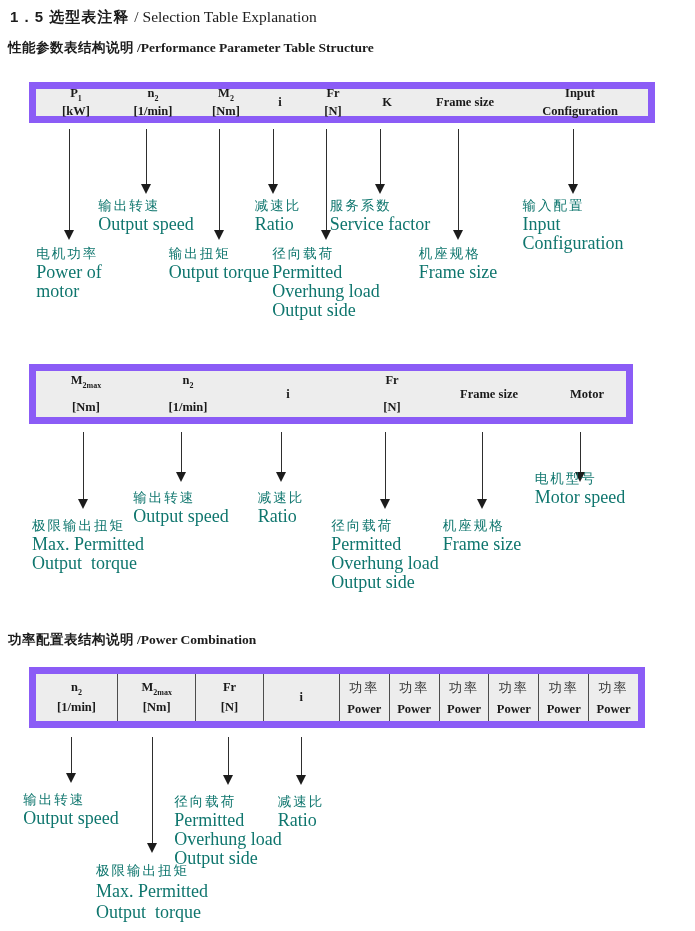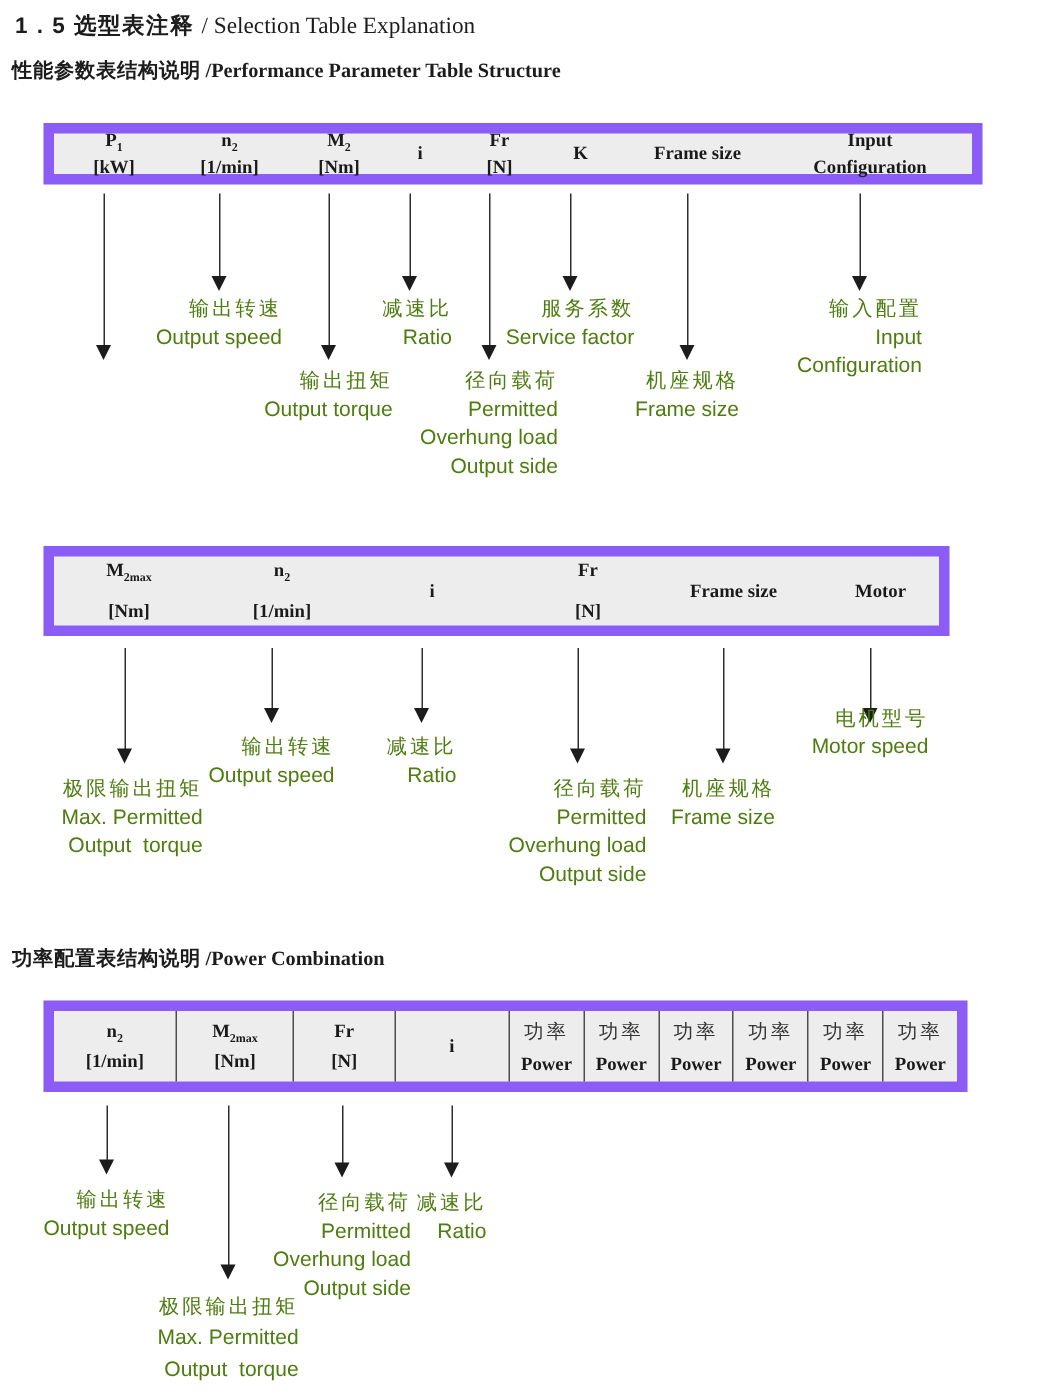--- a/index.html
+++ b/index.html
@@ -35,24 +35,24 @@
          color:#333; letter-spacing:2px; }
 
   
   .arrow { position:absolute; width:11px; margin-left:-5.5px; }
   .arrow::before { content:""; position:absolute; left:5px; top:0; bottom:9px; width:1px; background:#2e2e2e; }
   .arrow::after  { content:""; position:absolute; left:0.5px; bottom:0; width:0; height:0;
                    border-left:5px solid transparent; border-right:5px solid transparent;
                    border-top:10px solid #1c1c1c; }
 
   
-  .lbl { position:absolute; transform:translateX(-50%); text-align:right; color:#4d7c0f; }
+  .lbl { position:absolute; transform:translateX(-50%); text-align:left; color:#0f766e; }
   .lbl .zh { font-family:"Liberation Sans", sans-serif; font-size:13.5px; letter-spacing:2px;
              line-height:19px; white-space:pre; }
-  .lbl .en { font-family:Liberation Sans, sans-serif; font-size:14px; line-height:19px; white-space:pre; }
+  .lbl .en { font-family:Liberation Serif, serif; font-size:18px; line-height:19px; white-space:pre; }
   .lbl.loose .zh, .lbl.loose .en { line-height:21px; }
 </style>
 </head>
 <body>
 
 <div class="page">
 
   <div class="title">
     <span class="zh">1 . 5 选型表注释</span><span class="en">/ Selection Table Explanation</span>
   </div>
@@ -112,20 +112,25 @@
   </div>
   <div class="lbl" style="left:380px; top:196px">
     <div class="zh">服务系数</div>
     <div class="en">Service factor</div>
   </div>
   <div class="lbl" style="left:573px; top:196px">
     <div class="zh">输入配置</div>
     <div class="en">Input</div>
     <div class="en">Configuration</div>
   </div>
+  <div class="lbl" style="left:69px; top:244px">
+    <div class="zh">电机功率</div>
+    <div class="en">Power of</div>
+    <div class="en">motor</div>
+  </div>
   <div class="lbl" style="left:219px; top:244px">
     <div class="zh">输出扭矩</div>
     <div class="en">Output torque</div>
   </div>
   <div class="lbl" style="left:326px; top:244px">
     <div class="zh">径向载荷</div>
     <div class="en">Permitted</div>
     <div class="en">Overhung load</div>
     <div class="en">Output side</div>
   </div>

